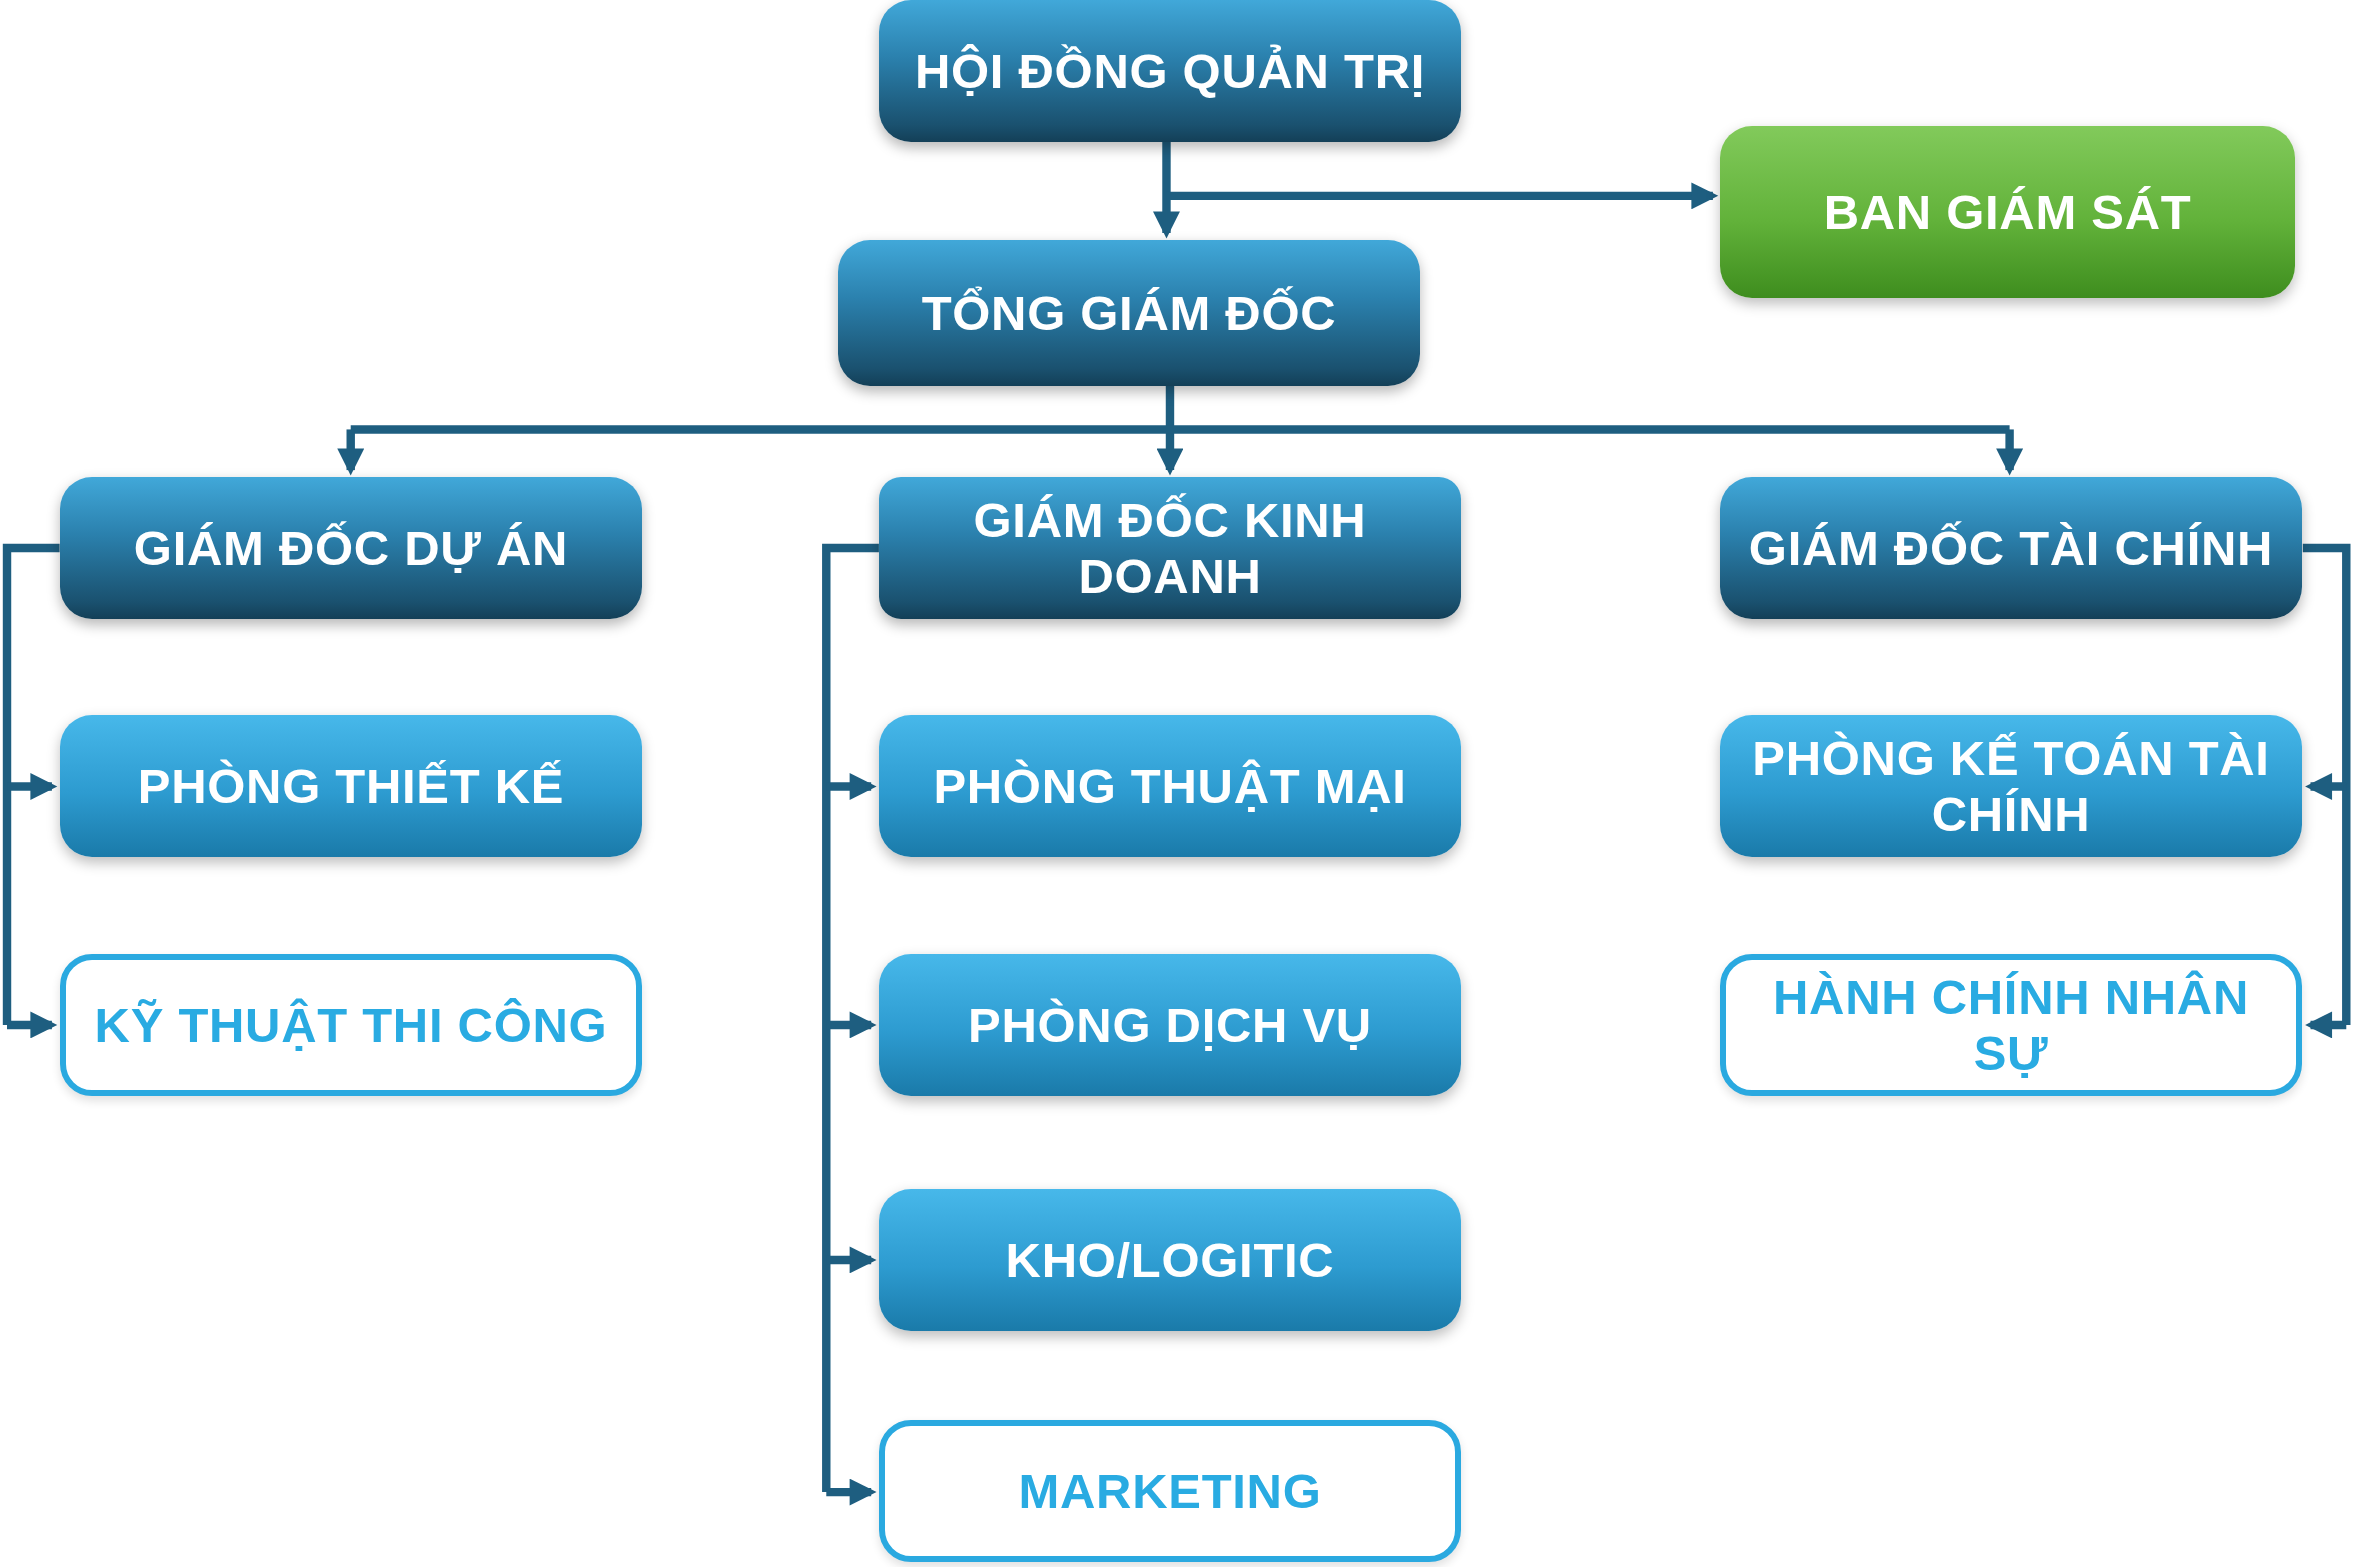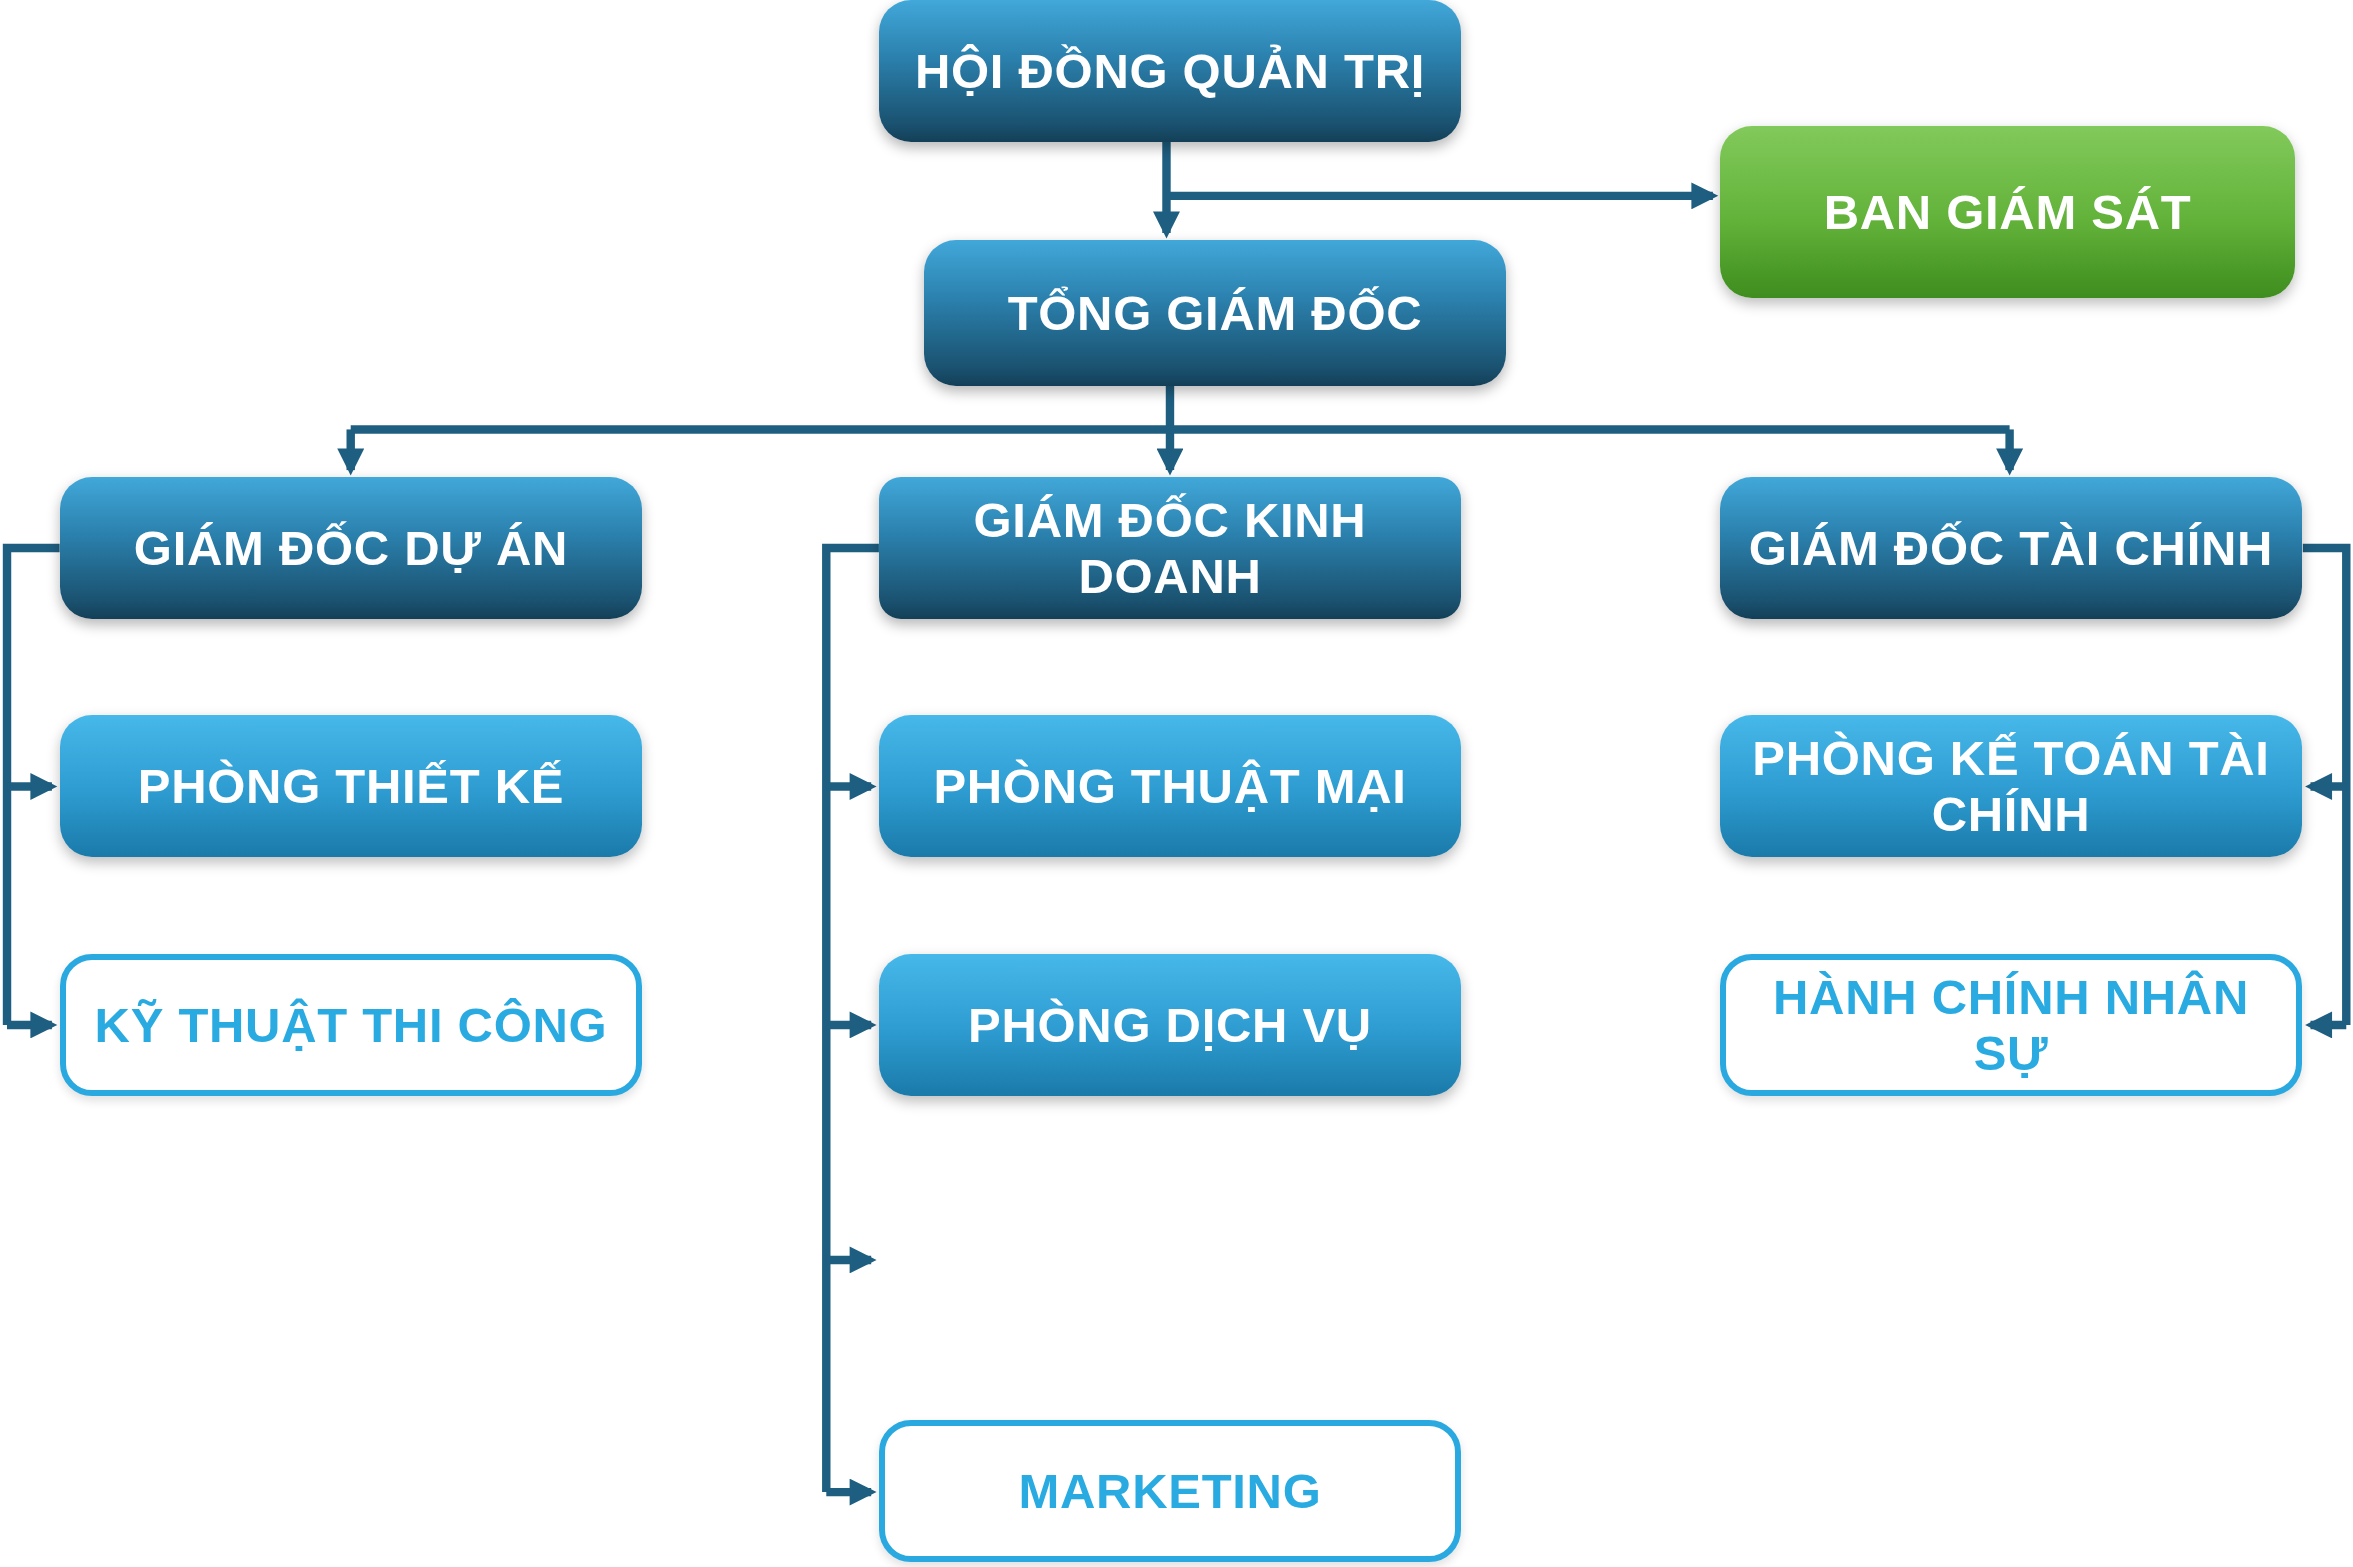--- a/index.html
+++ b/index.html
@@ -46,21 +46,21 @@
   }
   .node.outline {
     background: #ffffff;
     border: 6.3px solid #2aa9e0;
     color: #29abe2;
     box-shadow: 0 4.2px 9.8px rgba(0,0,0,0.12);
   }
   
   .pos-board       { left: 879px; top: 0px;    }
   .pos-supervisory { left: 1720px; top: 126px; width: 575px; height: 172px; }
-  .pos-ceo         { left: 924px; top: 240px; height: 146px; }
+  .pos-ceo         { left: 838px; top: 240px; height: 146px; }
   .pos-dir-0       { left: 60px;   top: 477px;  }
   .pos-dir-1       { left: 879px; top: 477px; border-radius: 22px;  }
   .pos-dir-2       { left: 1720px; top: 477px;  }
   .pos-b0-d0       { left: 60px;   top: 715px; }
   .pos-b0-d1       { left: 60px;   top: 954px; }
   .pos-b1-d0       { left: 879px; top: 715px; }
   .pos-b1-d1       { left: 879px; top: 954px; }
   .pos-b1-d2       { left: 879px; top: 1189px; }
   .pos-b1-d3       { left: 879px; top: 1420px; text-align: right; }
   .pos-b2-d0       { left: 1720px; top: 715px; }
@@ -134,20 +134,23 @@
   <div class="node outline pos-b0-d1">
     <span>KỸ THUẬT THI CÔNG</span>
   </div>
 
   <div class="node light pos-b1-d0">
     <span>PHÒNG THUẬT MẠI</span>
   </div>
   <div class="node light pos-b1-d1">
     <span>PHÒNG DỊCH VỤ</span>
   </div>
+  <div class="node light pos-b1-d2">
+    <span>KHO/LOGITIC</span>
+  </div>
   <div class="node outline pos-b1-d3">
     <span>MARKETING</span>
   </div>
 
   <div class="node light pos-b2-d0">
     <span>PHÒNG KẾ TOÁN TÀI CHÍNH</span>
   </div>
   <div class="node outline pos-b2-d1">
     <span>HÀNH CHÍNH NHÂN SỰ</span>
   </div>

